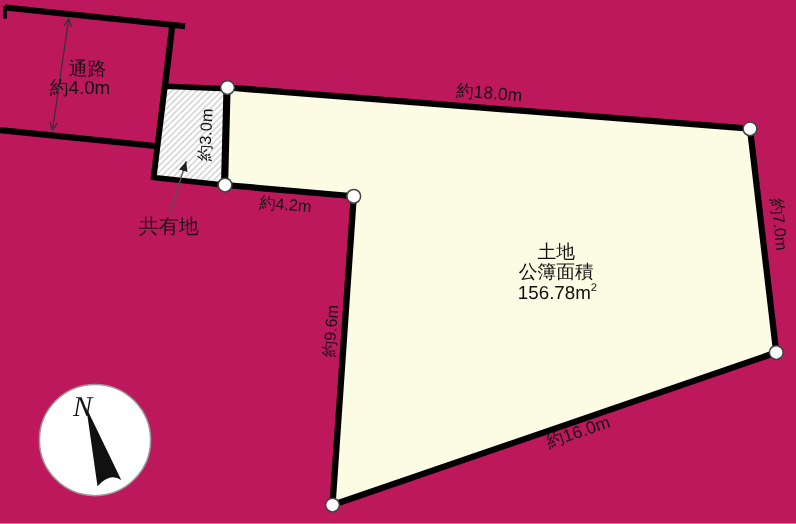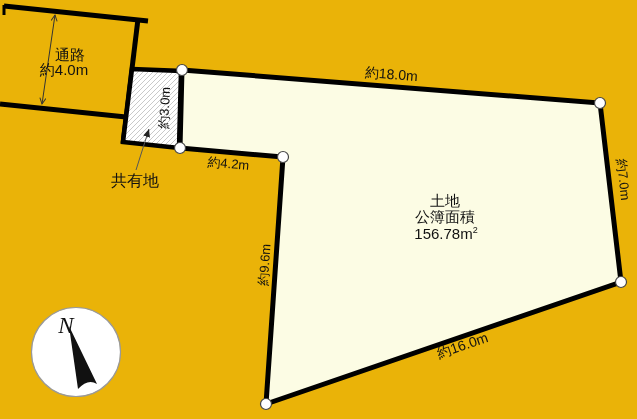--- a/index.html
+++ b/index.html
@@ -5,21 +5,21 @@
   html, body {
     margin: 0;
     padding: 0;
     background: #ffffff;
     font-family: "Liberation Sans", "DejaVu Sans", sans-serif;
   }
   .canvas {
     position: relative;
     width: 637px;
     height: 419px;
-    background: #eab308;
+    background: #be185d;
     overflow: hidden;
   }
   svg text {
     fill: #111111;
     font-family: "Liberation Sans", "DejaVu Sans", sans-serif;
   }
   .dim-label { font-size: 14px; }
   .dim-label-small { font-size: 13px; }
   .area-label { font-size: 15px; }
   .zone-label { font-size: 16px; }

